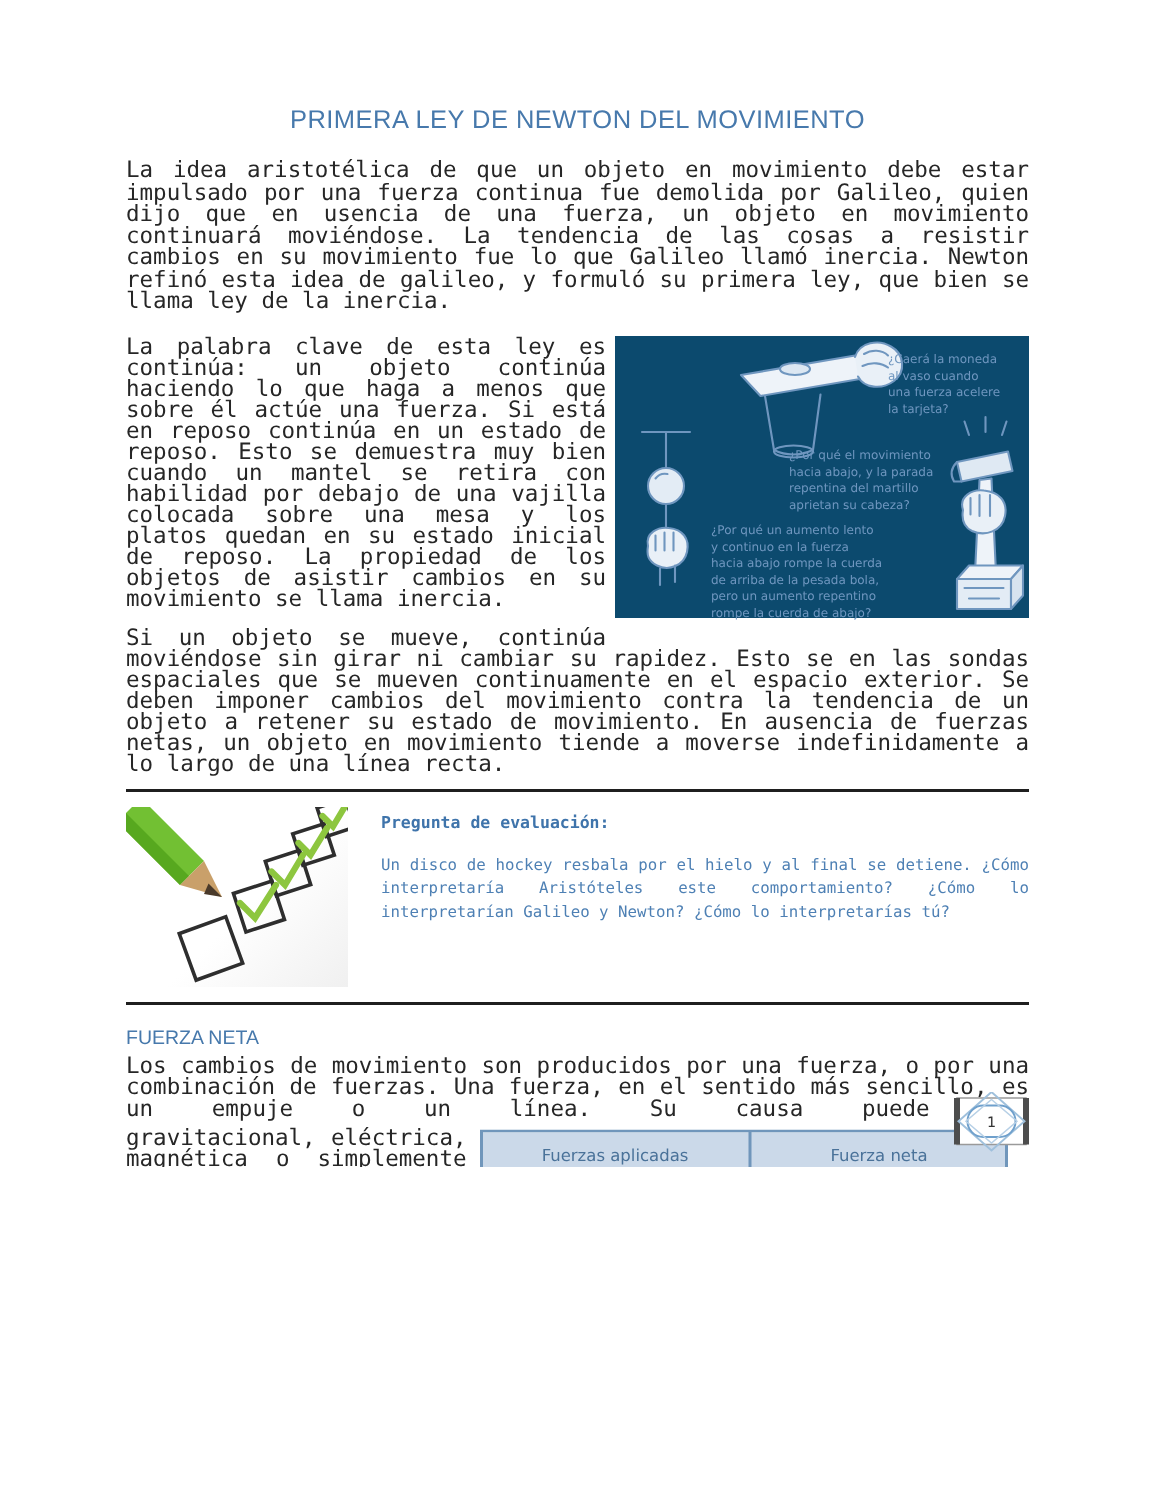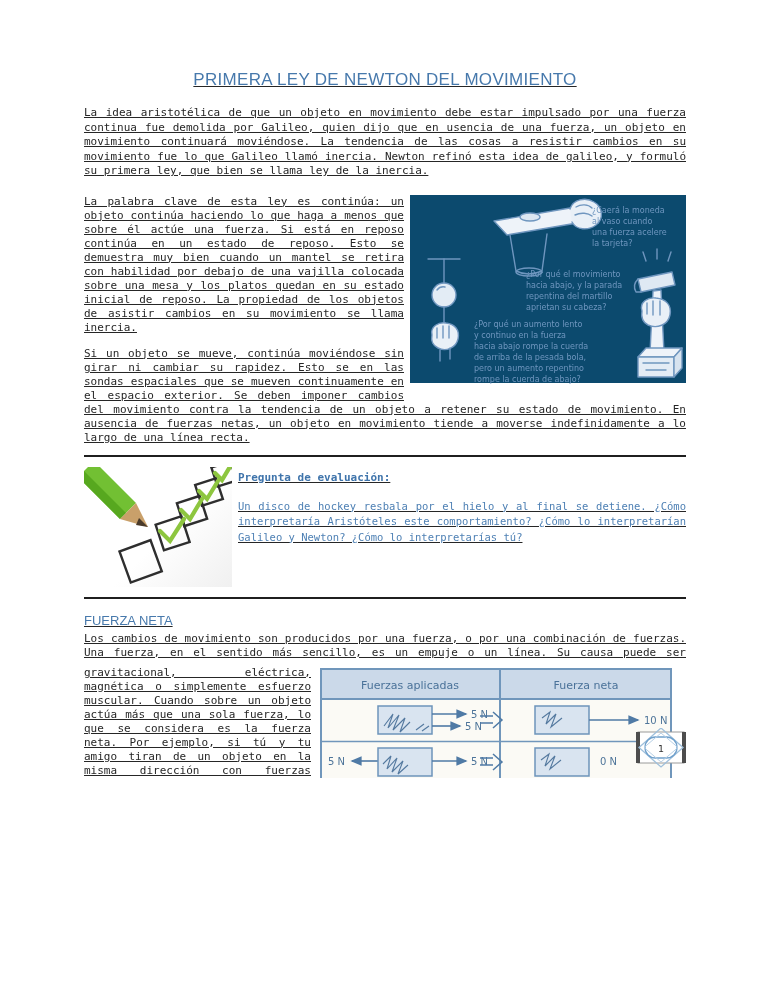--- a/index.html
+++ b/index.html
@@ -1,27 +1,27 @@
 <!DOCTYPE html>
 <html><head>
 <meta charset="utf-8">
 <style>
   html,body{margin:0;padding:0;background:#ffffff;}
   .page{
     position:relative;width:768px;height:778px;background:#ffffff;
     font-family:"DejaVu Sans Mono",monospace;color:#262626;overflow:hidden;
-    box-sizing:border-box;padding:70px 82px 0 84px;text-decoration:underline;
+    box-sizing:border-box;padding:70px 82px 0 84px;
   }
   .title{
     font-family:"Liberation Sans","DejaVu Sans",sans-serif;
     font-size:17px;line-height:20px;color:#4779ac;text-align:center;
     margin:0 0 16px 0;font-weight:normal;letter-spacing:.3px;
   }
   p{margin:0;}
-  .body-text{font-size:11px;line-height:14.5px;text-align:justify;}
+  .body-text{font-size:15px;line-height:14.5px;text-align:justify;}
   .intro{margin-bottom:16px;}
   .quote{
     margin:0 0 22px 86px;width:410px;
     font-weight:bold;font-style:italic;font-size:12px;line-height:17.5px;
     text-align:justify;
   }
   .inertia-block{overflow:visible;}
   .inertia-block .col-p{line-height:14px;}
   .cartoon-float{
     float:right;width:276px;height:188px;margin:0 0 14px 6px;
@@ -29,21 +29,21 @@
   }
   .cartoon-caption{
     position:absolute;font-family:"DejaVu Sans",sans-serif;
     font-size:8px;line-height:1.4;color:#6f96bf;white-space:pre-line;
   }
   .cap-coin{left:182px;top:10px;width:94px;}
   .cap-hammer{left:116px;top:74px;width:126px;}
   .cap-ball{left:64px;top:124px;width:152px;}
   .p-gap{margin-top:12px;}
   .rule{border:none;border-top:2px solid #1f1f1f;margin:10px 0;}
-  .eval{display:flex;gap:6px;margin:4px 0 2px 0;}
+  .eval{display:flex;gap:22px;margin:4px 0 2px 0;}
   .eval-img{
     width:148px;height:120px;flex:0 0 auto;
     background:linear-gradient(135deg,#ffffff 55%,#f0f0f0 100%);
   }
   .eval-text{flex:1;}
   .eval-heading{
     font-size:11px;font-weight:bold;color:#3f74ab;line-height:14px;margin-top:4px;
   }
   .eval-question{
     margin-top:14px;font-size:10.5px;line-height:15.5px;color:#4e80b4;text-align:justify;

